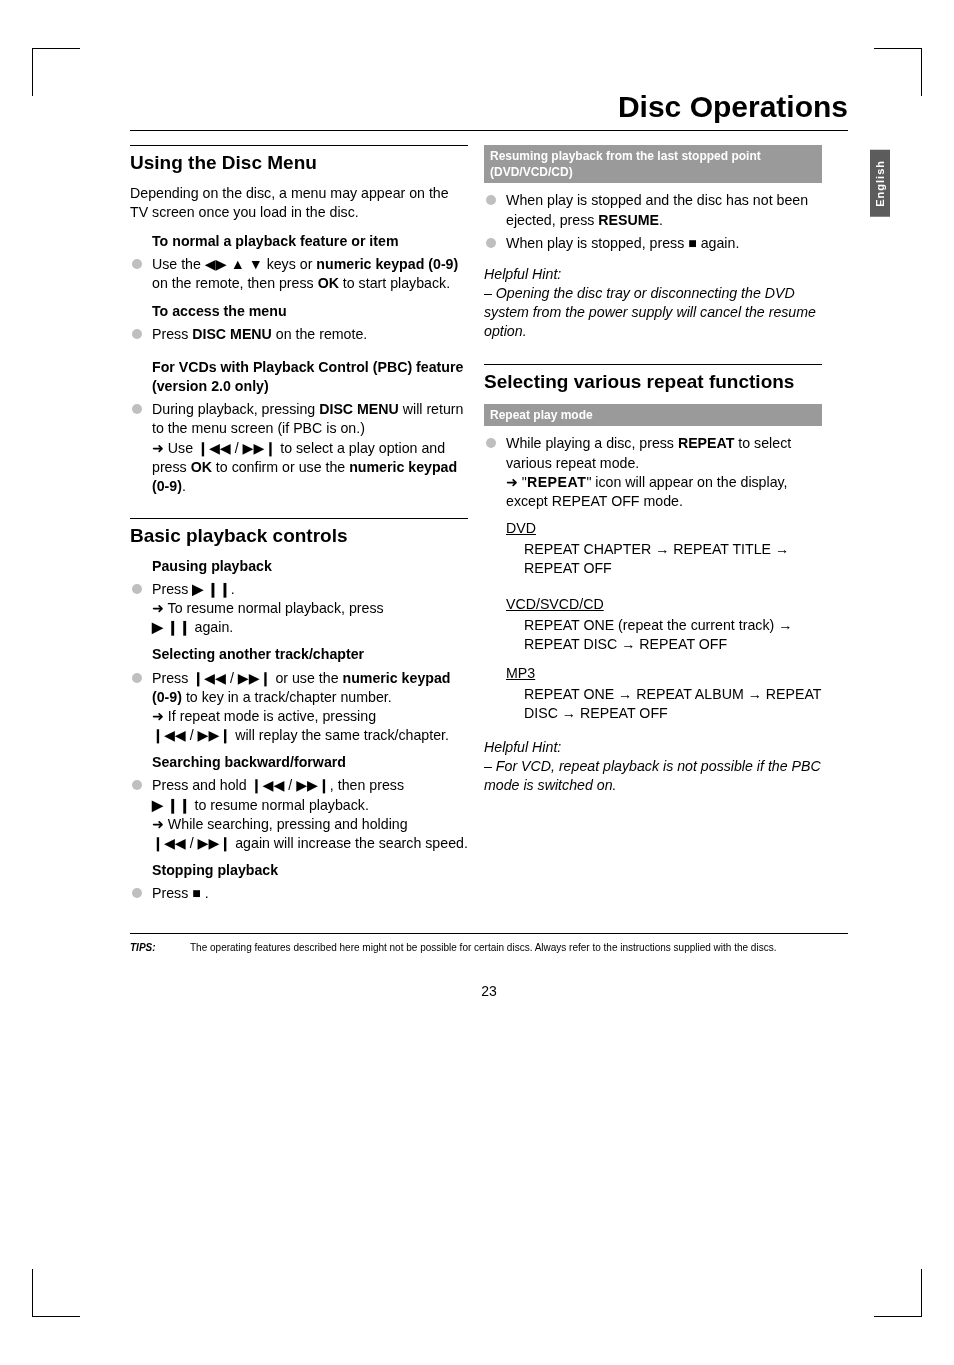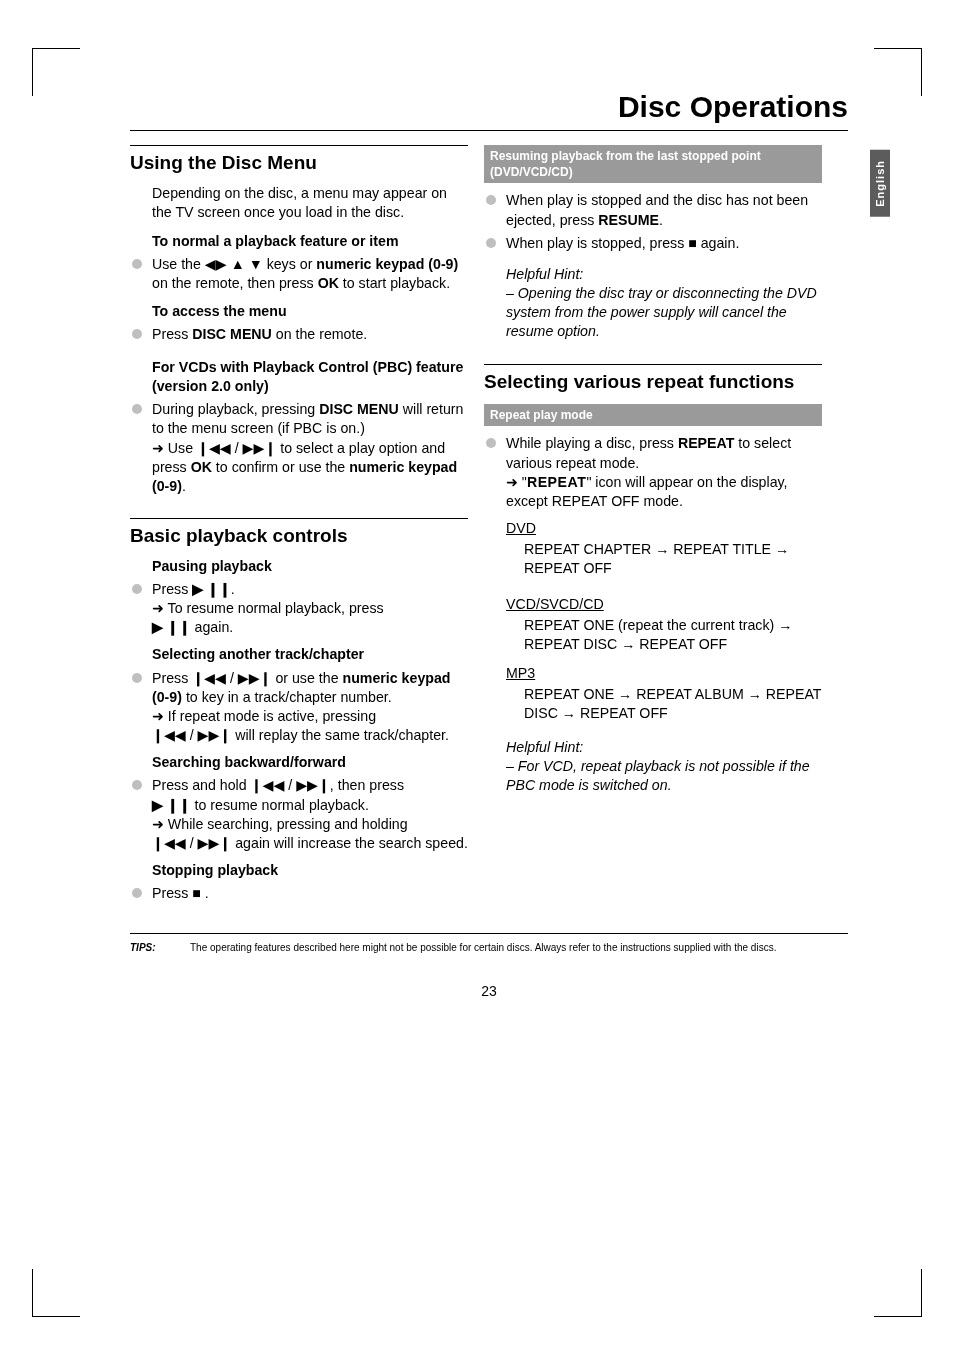--- a/index.html
+++ b/index.html
@@ -67,21 +67,21 @@
   .col > h2.section:first-child { margin-top: 0; }
   .shaded {
     background: #9a9a9a;
     color: #fff;
     font-weight: bold;
     font-size: 12px;
     padding: 3px 6px;
     margin-top: 10px;
     margin-bottom: 8px;
   }
-  .indent { margin-left: 22px; margin-bottom: 10px; }
+  .indent { margin-bottom: 10px; }
   .indent-sub { margin-left: 22px; }
   .bold { font-weight: bold; }
   .sub { font-weight: bold; margin-left: 22px; margin-top: 8px; }
   .bul { position: relative; padding-left: 22px; margin-top: 4px; }
   .bul::before {
     content: "";
     position: absolute;
     left: 2px;
     top: 4px;
     width: 10px;

